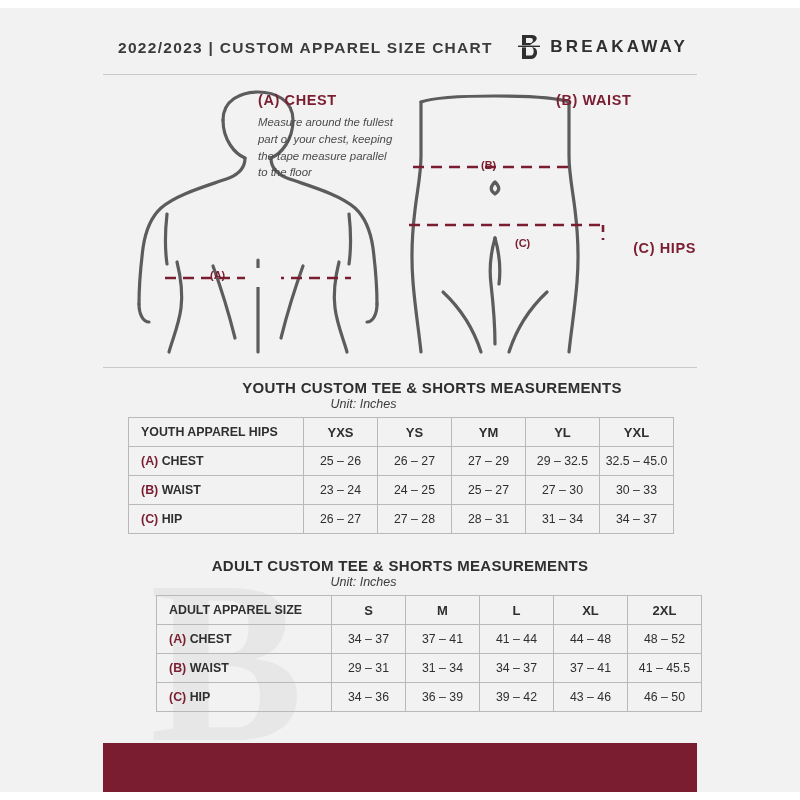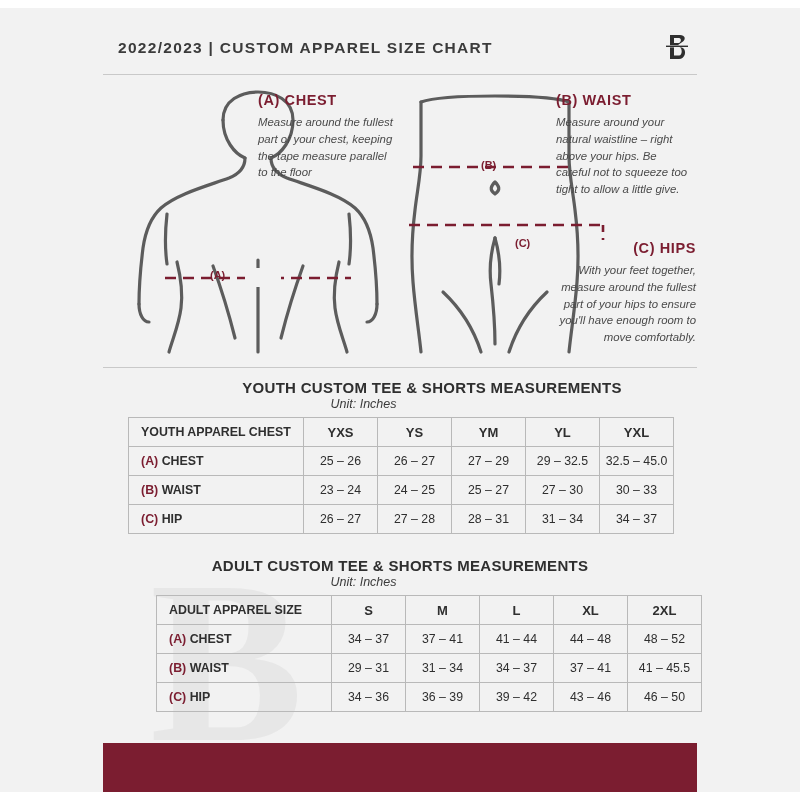--- a/index.html
+++ b/index.html
@@ -210,20 +210,21 @@
       <div class="brand">
         <span class="brand-mark">
           <svg width="22" height="26" viewBox="0 0 22 26">
             <path d="M4 1 H14 C19 1 20 5 17 7.5 L12 11 L17 14 C21 17 19 25 13 25 H4 Z" fill="#2f2f2f"></path>
             <path d="M8 4 H13 C15.5 4 15.5 8 13 9 H8 Z" fill="#f2f2f2"></path>
             <path d="M8 13 H13.5 C16.5 14 16.5 21.5 13 21.5 H8 Z" fill="#f2f2f2"></path>
             <rect x="0" y="11.2" width="22" height="2.2" fill="#f2f2f2"></rect>
             <rect x="0" y="11.6" width="22" height="1.4" fill="#2f2f2f"></rect>
           </svg>
         </span>
+        <span class="brand-name">BREAKAWAY</span>
       </div>
       <div class="header-rule"></div>
     </div>
 
     <div class="illus">
       <svg width="594" height="285" viewBox="0 0 594 285">
 
         <g fill="none" stroke="#5c5c5c" stroke-width="3.2" stroke-linecap="round" stroke-linejoin="round">
           <path d="M120 38 C120 18 138 10 155 10 C172 10 190 18 190 38 C190 58 178 72 168 76"></path>
           <path d="M142 76 C132 72 120 58 120 38"></path>
@@ -266,42 +267,40 @@
       <span class="label-tag" style="left:412px; top:155px;">(C)</span>
     </div>
     <div class="illus-rule"></div>
 
     <div class="note note-chest">
       <div class="note-title">(A) CHEST</div>
       <div class="note-body">Measure around the fullest part of your chest, keeping the tape measure parallel to the floor</div>
     </div>
     <div class="note note-waist">
       <div class="note-title">(B) WAIST</div>
-      <div class="note-body">Measure around your natural waistline – right above your hips. Be careful not to squeeze too tight to allow a little give.</div>
     </div>
     <div class="note note-hips">
       <div class="note-title">(C) HIPS</div>
-      <div class="note-body">With your feet together, measure around the fullest part of your hips to ensure you'll have enough room to move comfortably.</div>
     </div>
 
     <div class="sec-title" style="top:371px;padding-left:32px;">YOUTH CUSTOM TEE &amp; SHORTS MEASUREMENTS</div>
     <div class="sec-unit" style="top:389px;">Unit: Inches</div>
 
     <table class="size" style="top:409px;">
       <colgroup>
           <col class="c0">
           <col class="cx">
           <col class="cx">
           <col class="cx">
           <col class="cx">
           <col class="cx">
         </colgroup>
       <thead>
         <tr>
-          <th class="rowhead">YOUTH APPAREL CHEST</th>
+          <th class="rowhead">YOUTH APPAREL HIPS</th>
           <th>YXS</th>
           <th>YS</th>
           <th>YM</th>
           <th>YL</th>
           <th>YXL</th>
         </tr>
       </thead>
       <tbody>
         <tr>
           <td class="rowhead"><span class="tag">(A)</span> <span>CHEST</span></td>

